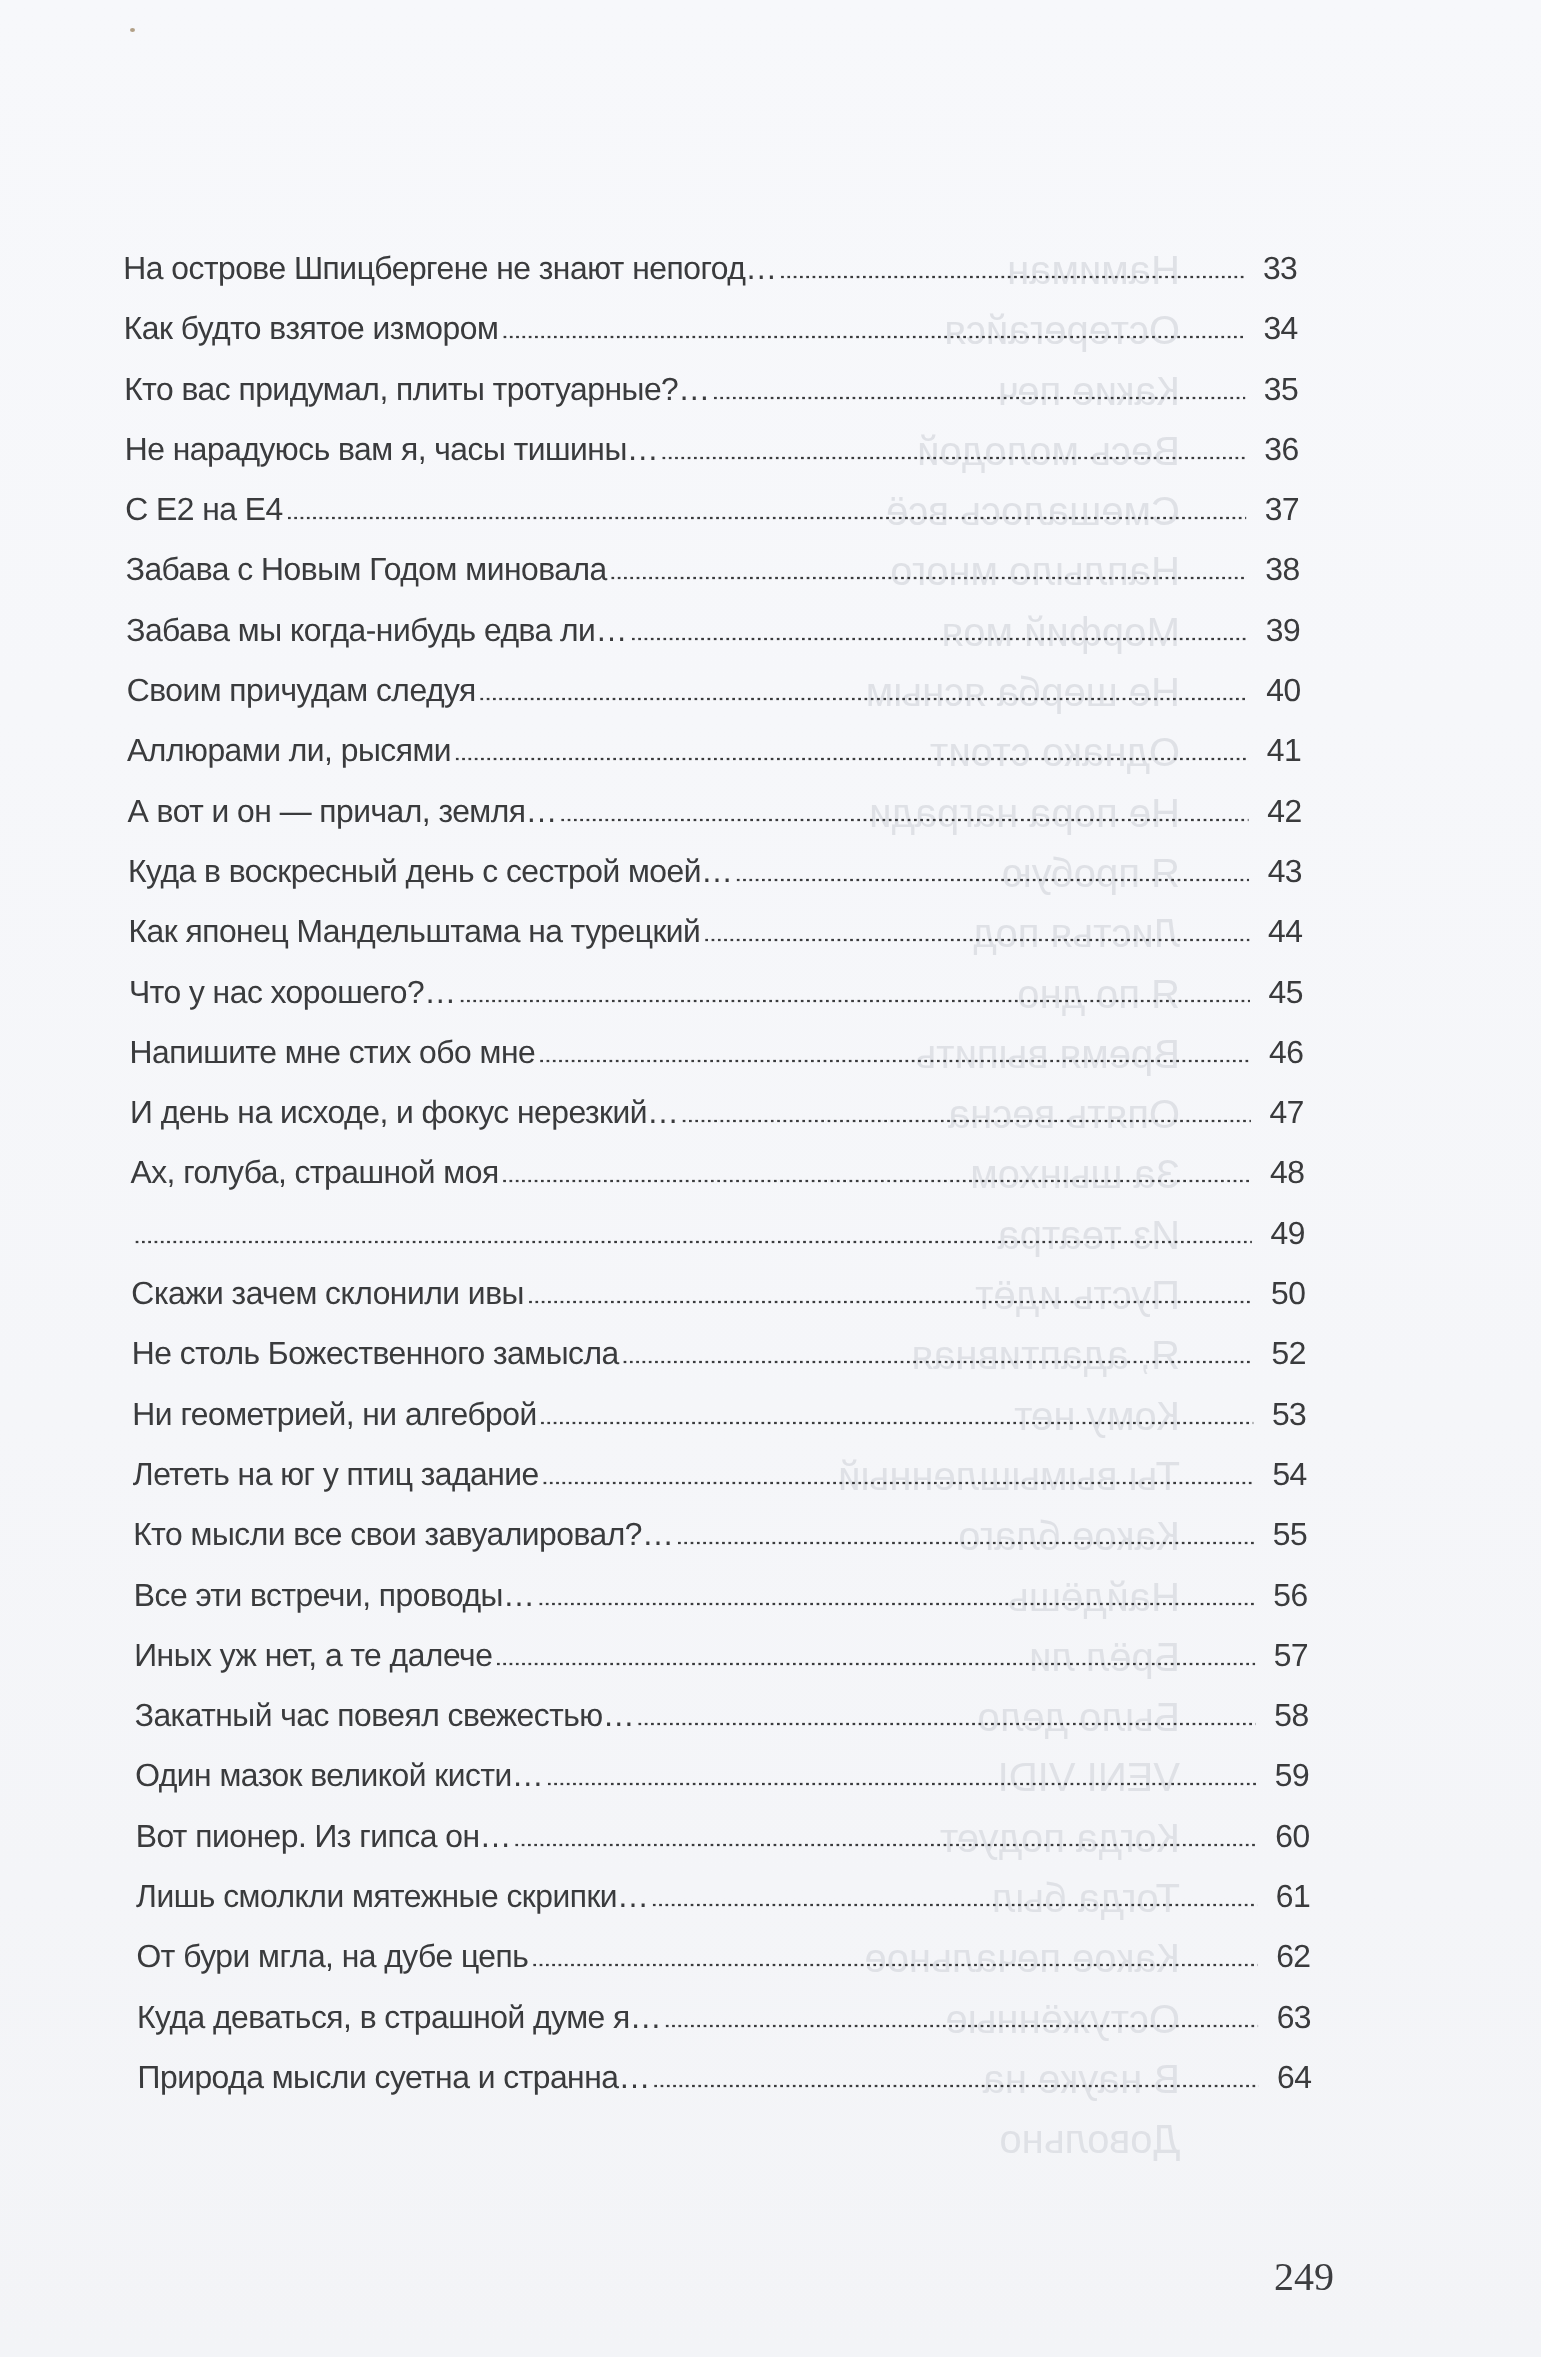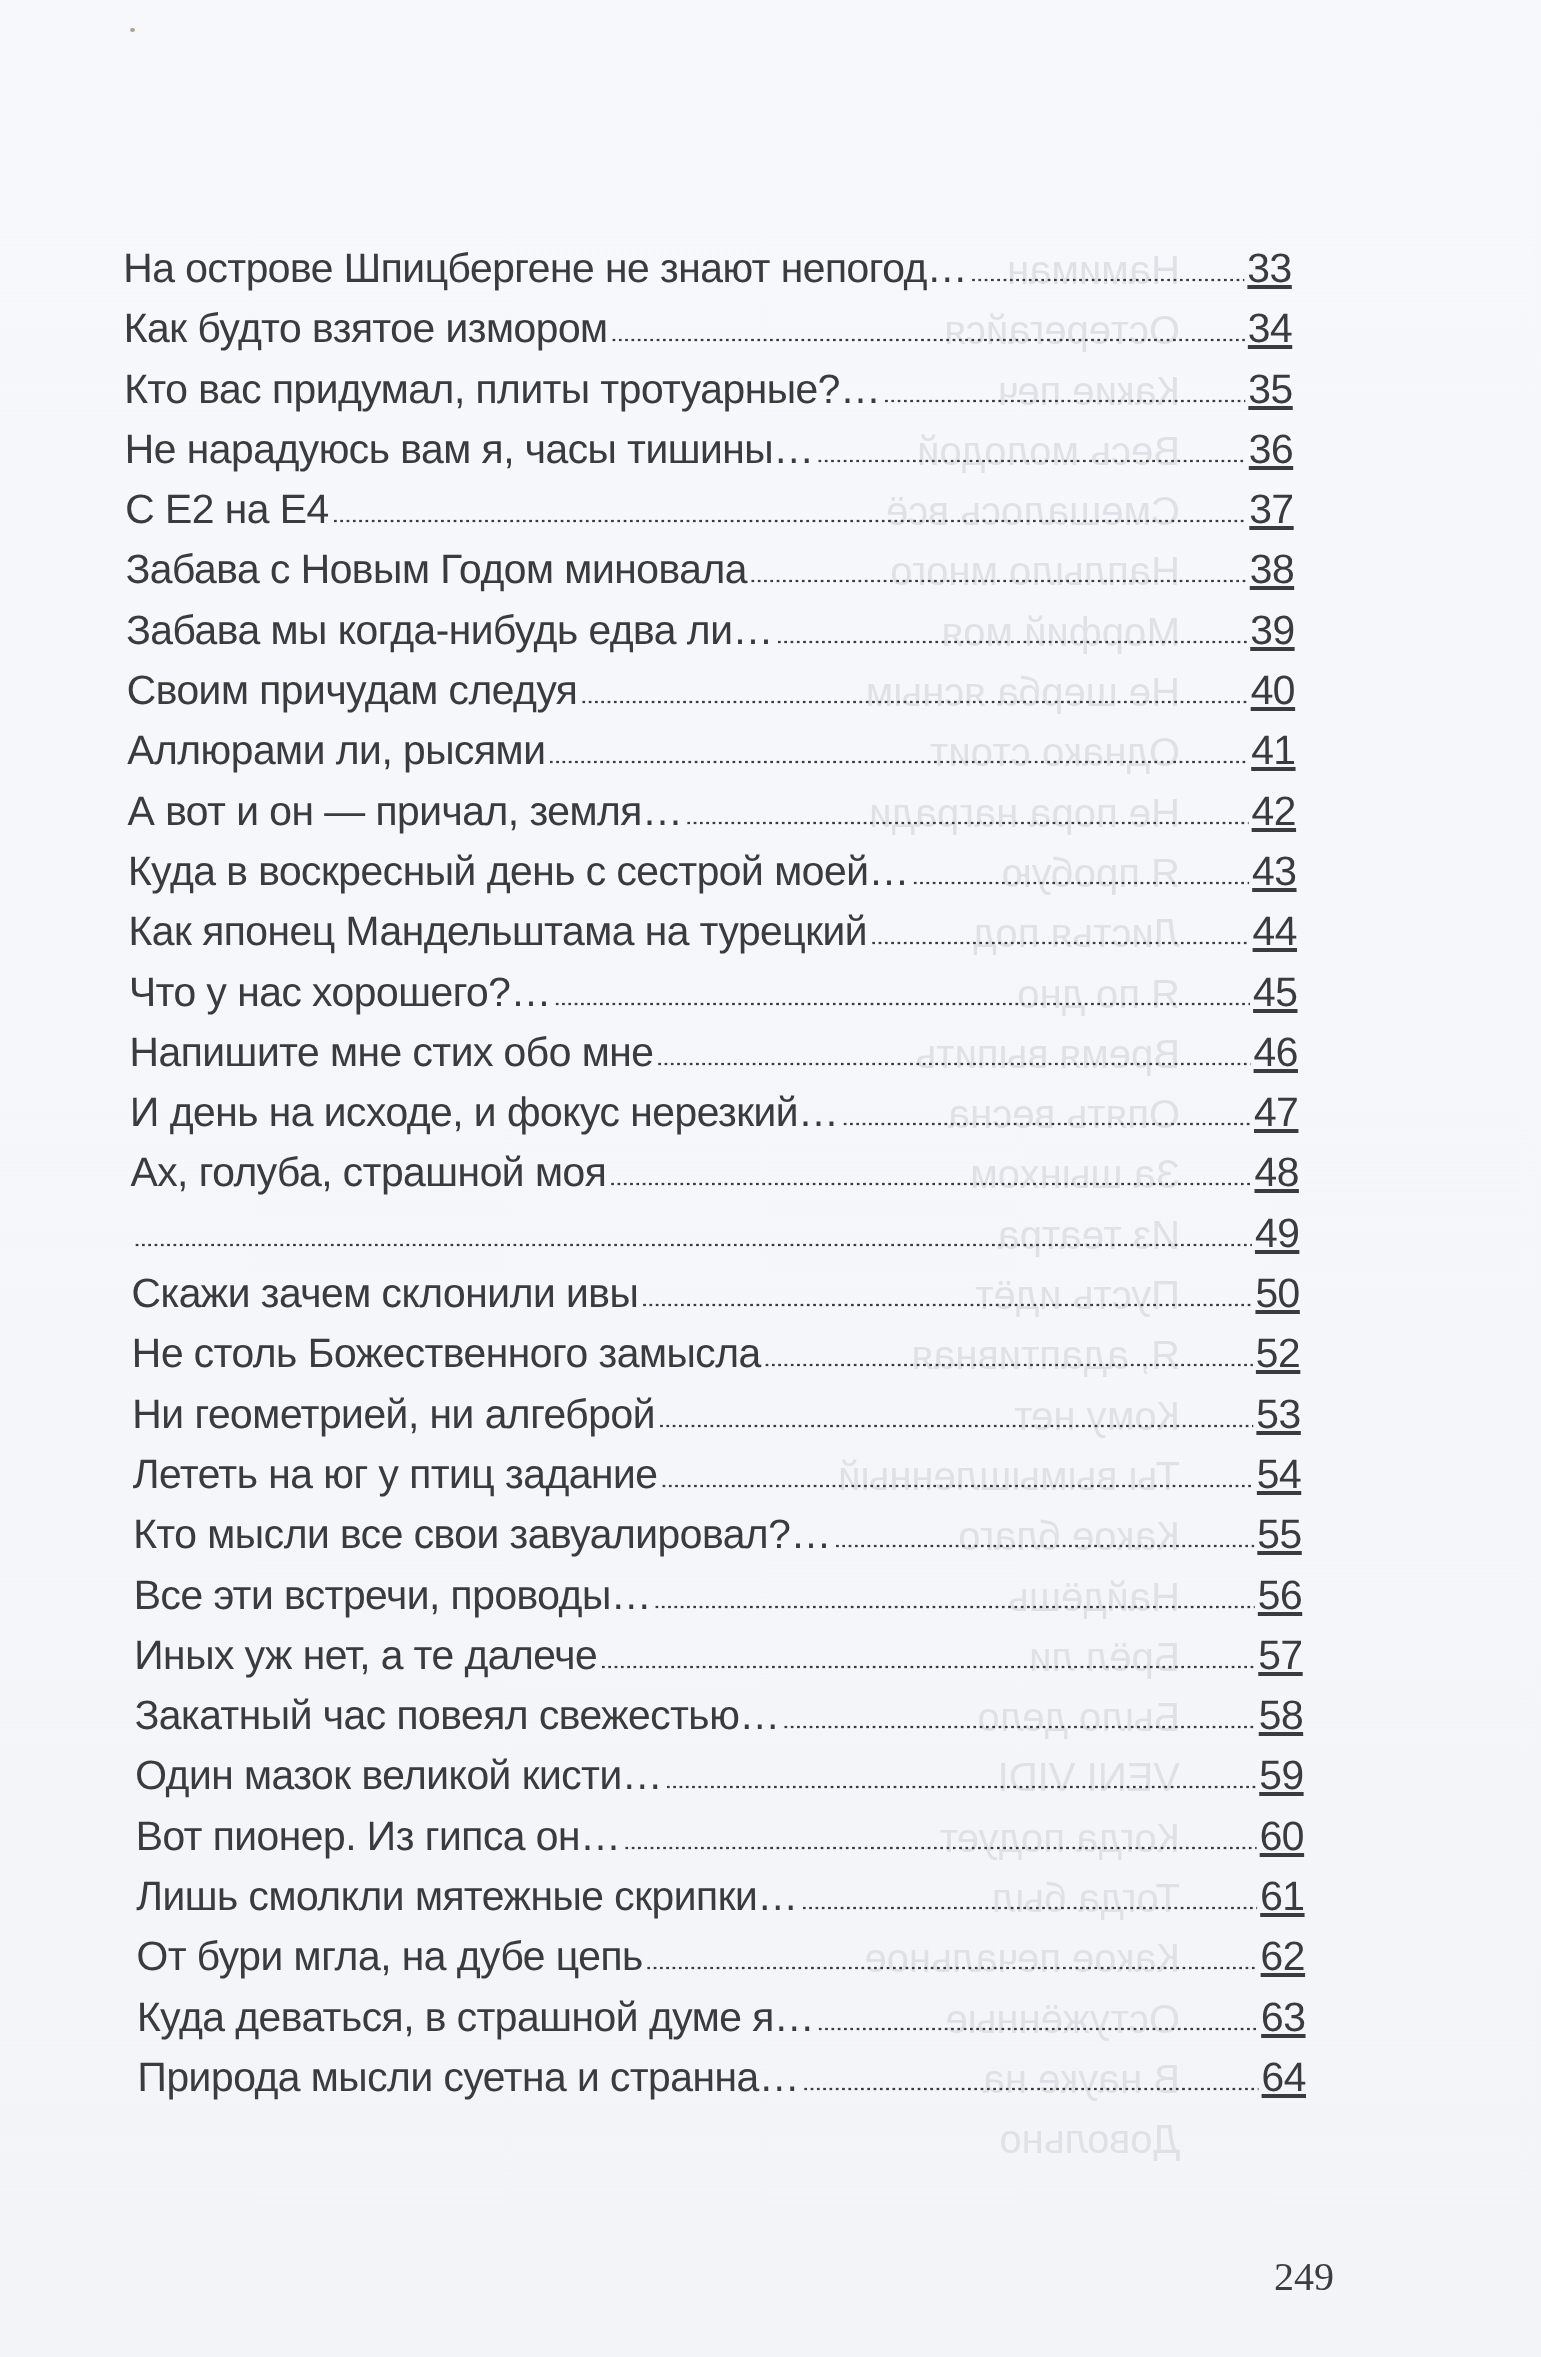--- a/index.html
+++ b/index.html
@@ -50,21 +50,21 @@
     left: 123px;
     top: 238px;
     width: 1174px;
     transform: skewX(0.45deg);
     transform-origin: left top;
   }
   .toc-row {
     display: flex;
     align-items: baseline;
     height: 60.3px;
-    font-size: 41px;
+    font-size: 32px;
     line-height: 60.3px;
     color: #3a3b3d;
     white-space: nowrap;
     letter-spacing: -0.6px;
   }
   .toc-title {
     flex: 0 0 auto;
   }
   .toc-leader {
     flex: 1 1 auto;
@@ -74,23 +74,22 @@
     align-self: baseline;
     background-image: radial-gradient(circle, #3a3b3d 1.3px, transparent 1.6px);
     background-size: 6.3px 4px;
     background-repeat: repeat-x;
     background-position: left center;
     position: relative;
     top: 0px;
   }
   .toc-page {
     flex: 0 0 auto;
-    text-align: left;
+    text-align: right;
     min-width: 50px;
-    text-decoration: underline;
   }
   .page-number {
     position: absolute;
     left: 1274px;
     top: 2253px;
     font-family: "Liberation Serif", "DejaVu Serif", serif;
     font-size: 40px;
     color: #3c3d40;
   }
 </style>

